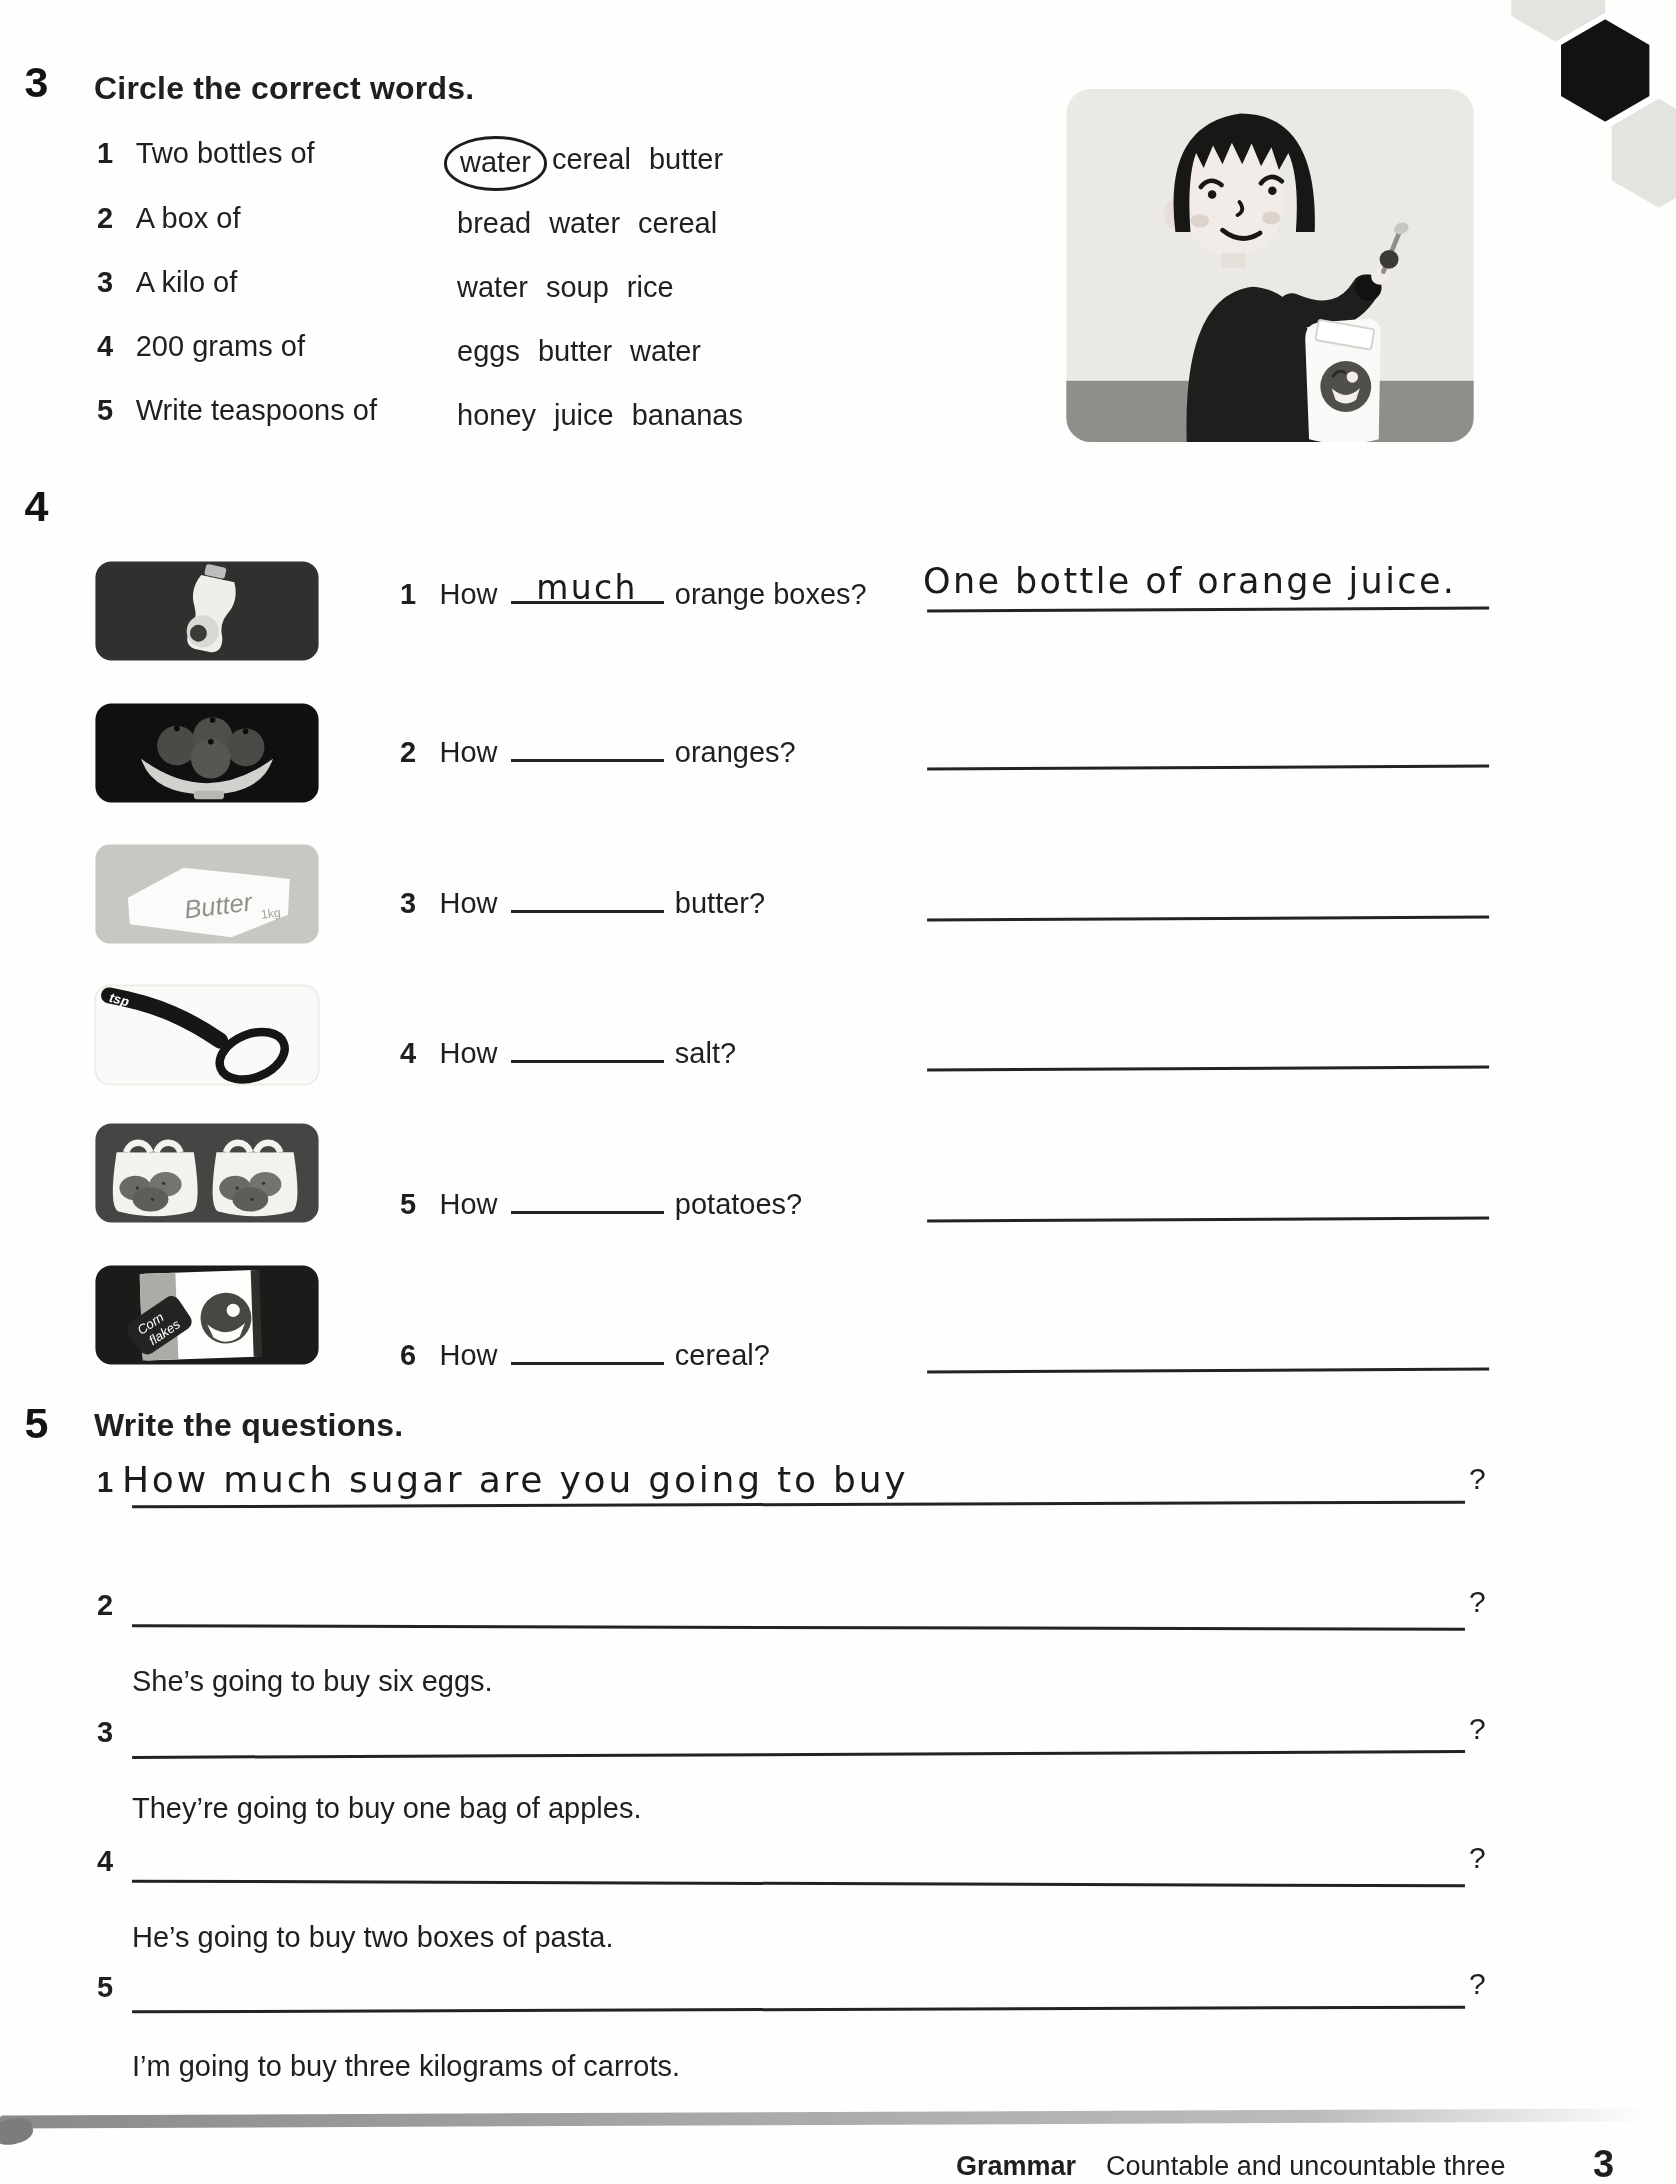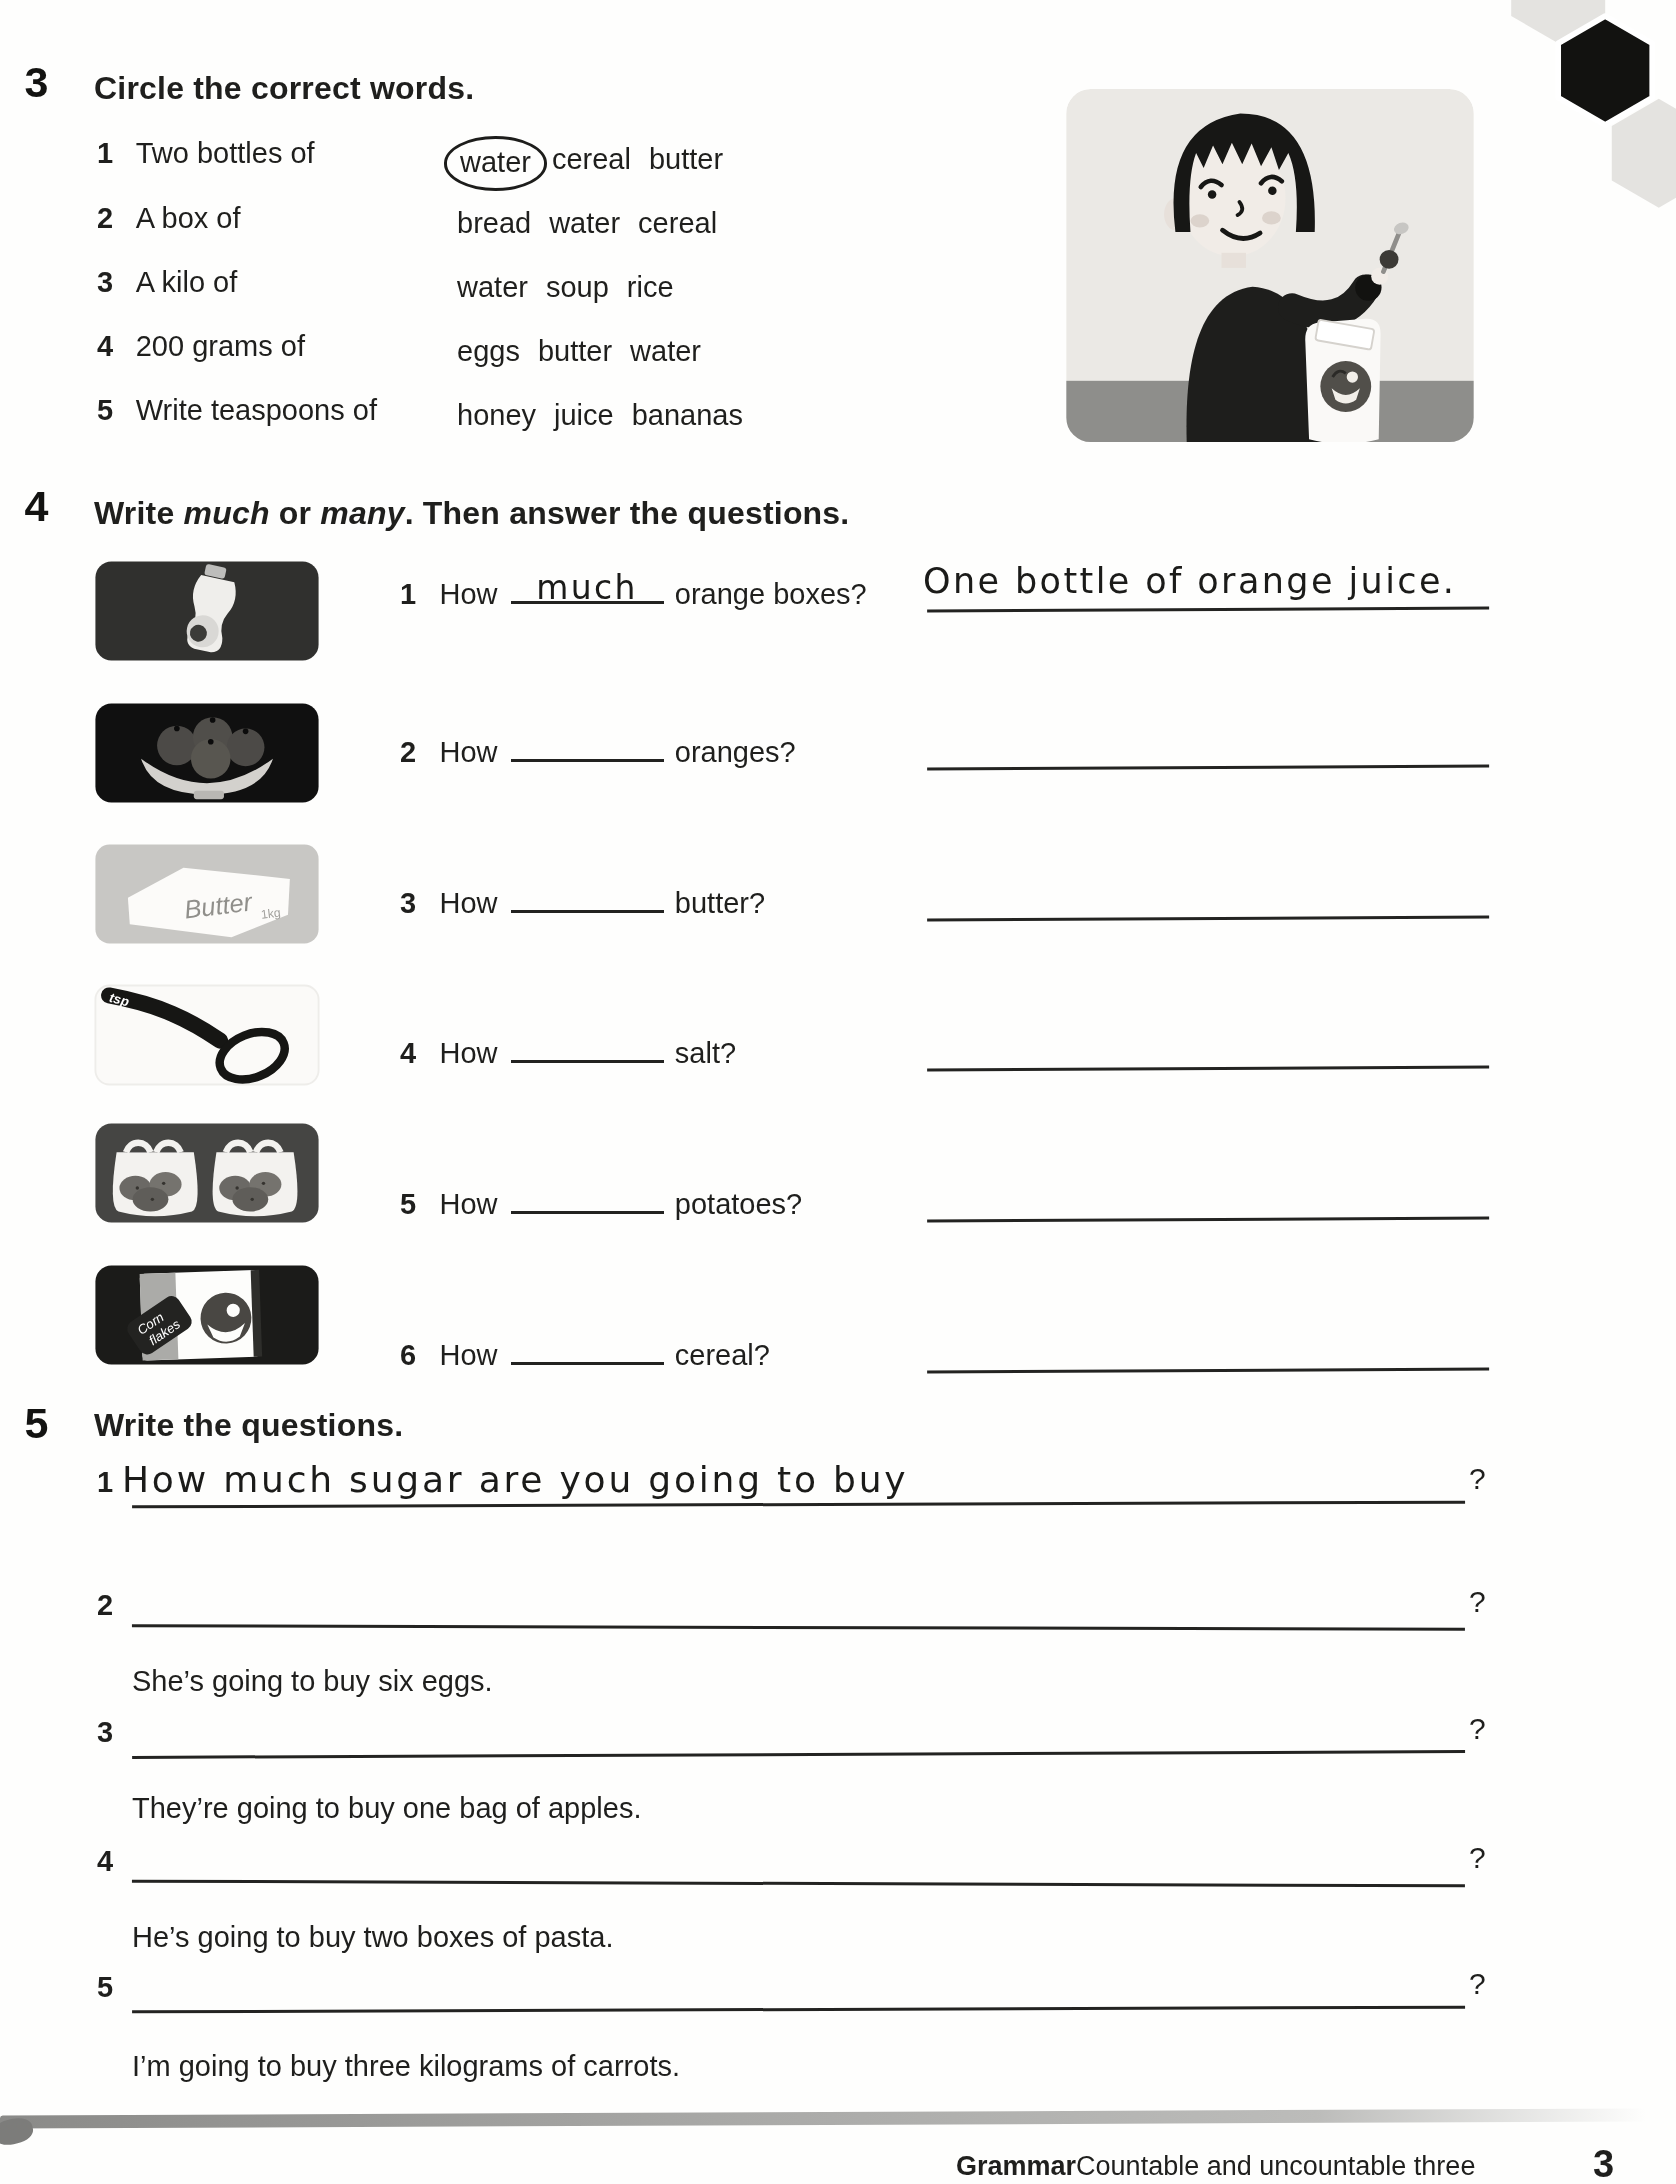--- a/index.html
+++ b/index.html
@@ -30,21 +30,21 @@
   .q5line{position:absolute;left:132px;width:1333px;height:43px;border-bottom:3.3px solid #232321;}
   .q5q{position:absolute;left:1469px;font-size:30px;}
   .q5s{position:absolute;left:132px;font-size:29px;white-space:nowrap;}
   
   .band{position:absolute;left:0;top:2112px;width:1646px;height:13px;border-radius:2.8px;
         background:linear-gradient(to right,#8a8a88,#a9a9a7 45%,#bcbcba 80%,rgba(190,190,188,0));
         transform:rotate(-.25deg);}
   .bandblob{position:absolute;left:-7.5px;top:2119px;width:40px;height:24.5px;background:#7c7c7a;
         border-radius:45%;transform:rotate(-12deg);}
   .footer{position:absolute;left:956px;top:2151px;display:flex;align-items:baseline;font-size:27px;white-space:nowrap;}
-  .footer .flabel{font-weight:700;margin-right:0;}
+  .footer .flabel{font-weight:700;margin-right:30px;}
   .pagenum{position:absolute;left:1593px;top:2143px;font-size:38px;font-weight:700;}
   svg text{font-family:"Liberation Sans",sans-serif;}
 </style>
 </head>
 <body>
 
 <div class="page">
 
   <svg class="abs" style="left:1478px;top:0;width:198px;height:235px" viewBox="0 0 210 250">
     <polygon points="85,-70 135,-41 135,17 85,46 35,17 35,-41" fill="#e4e3e0"></polygon>
@@ -136,23 +136,20 @@
     <span class="n">5</span>
     <span>Write teaspoons of</span>
   </div>
   <div class="opts" style="left:457px;top:399px">
     <span>honey</span>
     <span>juice</span>
     <span>bananas</span>
   </div>
 
   <div class="badge" style="left:24.5px;top:482px">4</div>
-  <div class="ex-title" style="left:94px;top:495px">
-    <span>Write </span><span class="it">much</span><span> or </span><span class="it">many</span><span>. Then answer the questions.</span>
-  </div>
 
   <svg class="tile" style="top:560px" viewBox="0 0 240 108">
     <rect x="1.5" y="1.5" width="237" height="105" rx="17" fill="#30302e"></rect>
     <g transform="rotate(12 120 54)">
       <rect x="109" y="5" width="22" height="12" rx="3" fill="#bdbdbb"></rect>
       <path d="M106,18 q-9,18 0,34 q7,13 0,27 q-3,15 9,17 h18 q12,-2 9,-17 q-7,-14 0,-27 q9,-16 0,-34 Z" fill="#efeeeb"></path>
       <circle cx="120" cy="76" r="17" fill="#d9d8d5"></circle>
       <circle cx="116" cy="79" r="9" fill="#3b3b38"></circle>
     </g>
   </svg>

